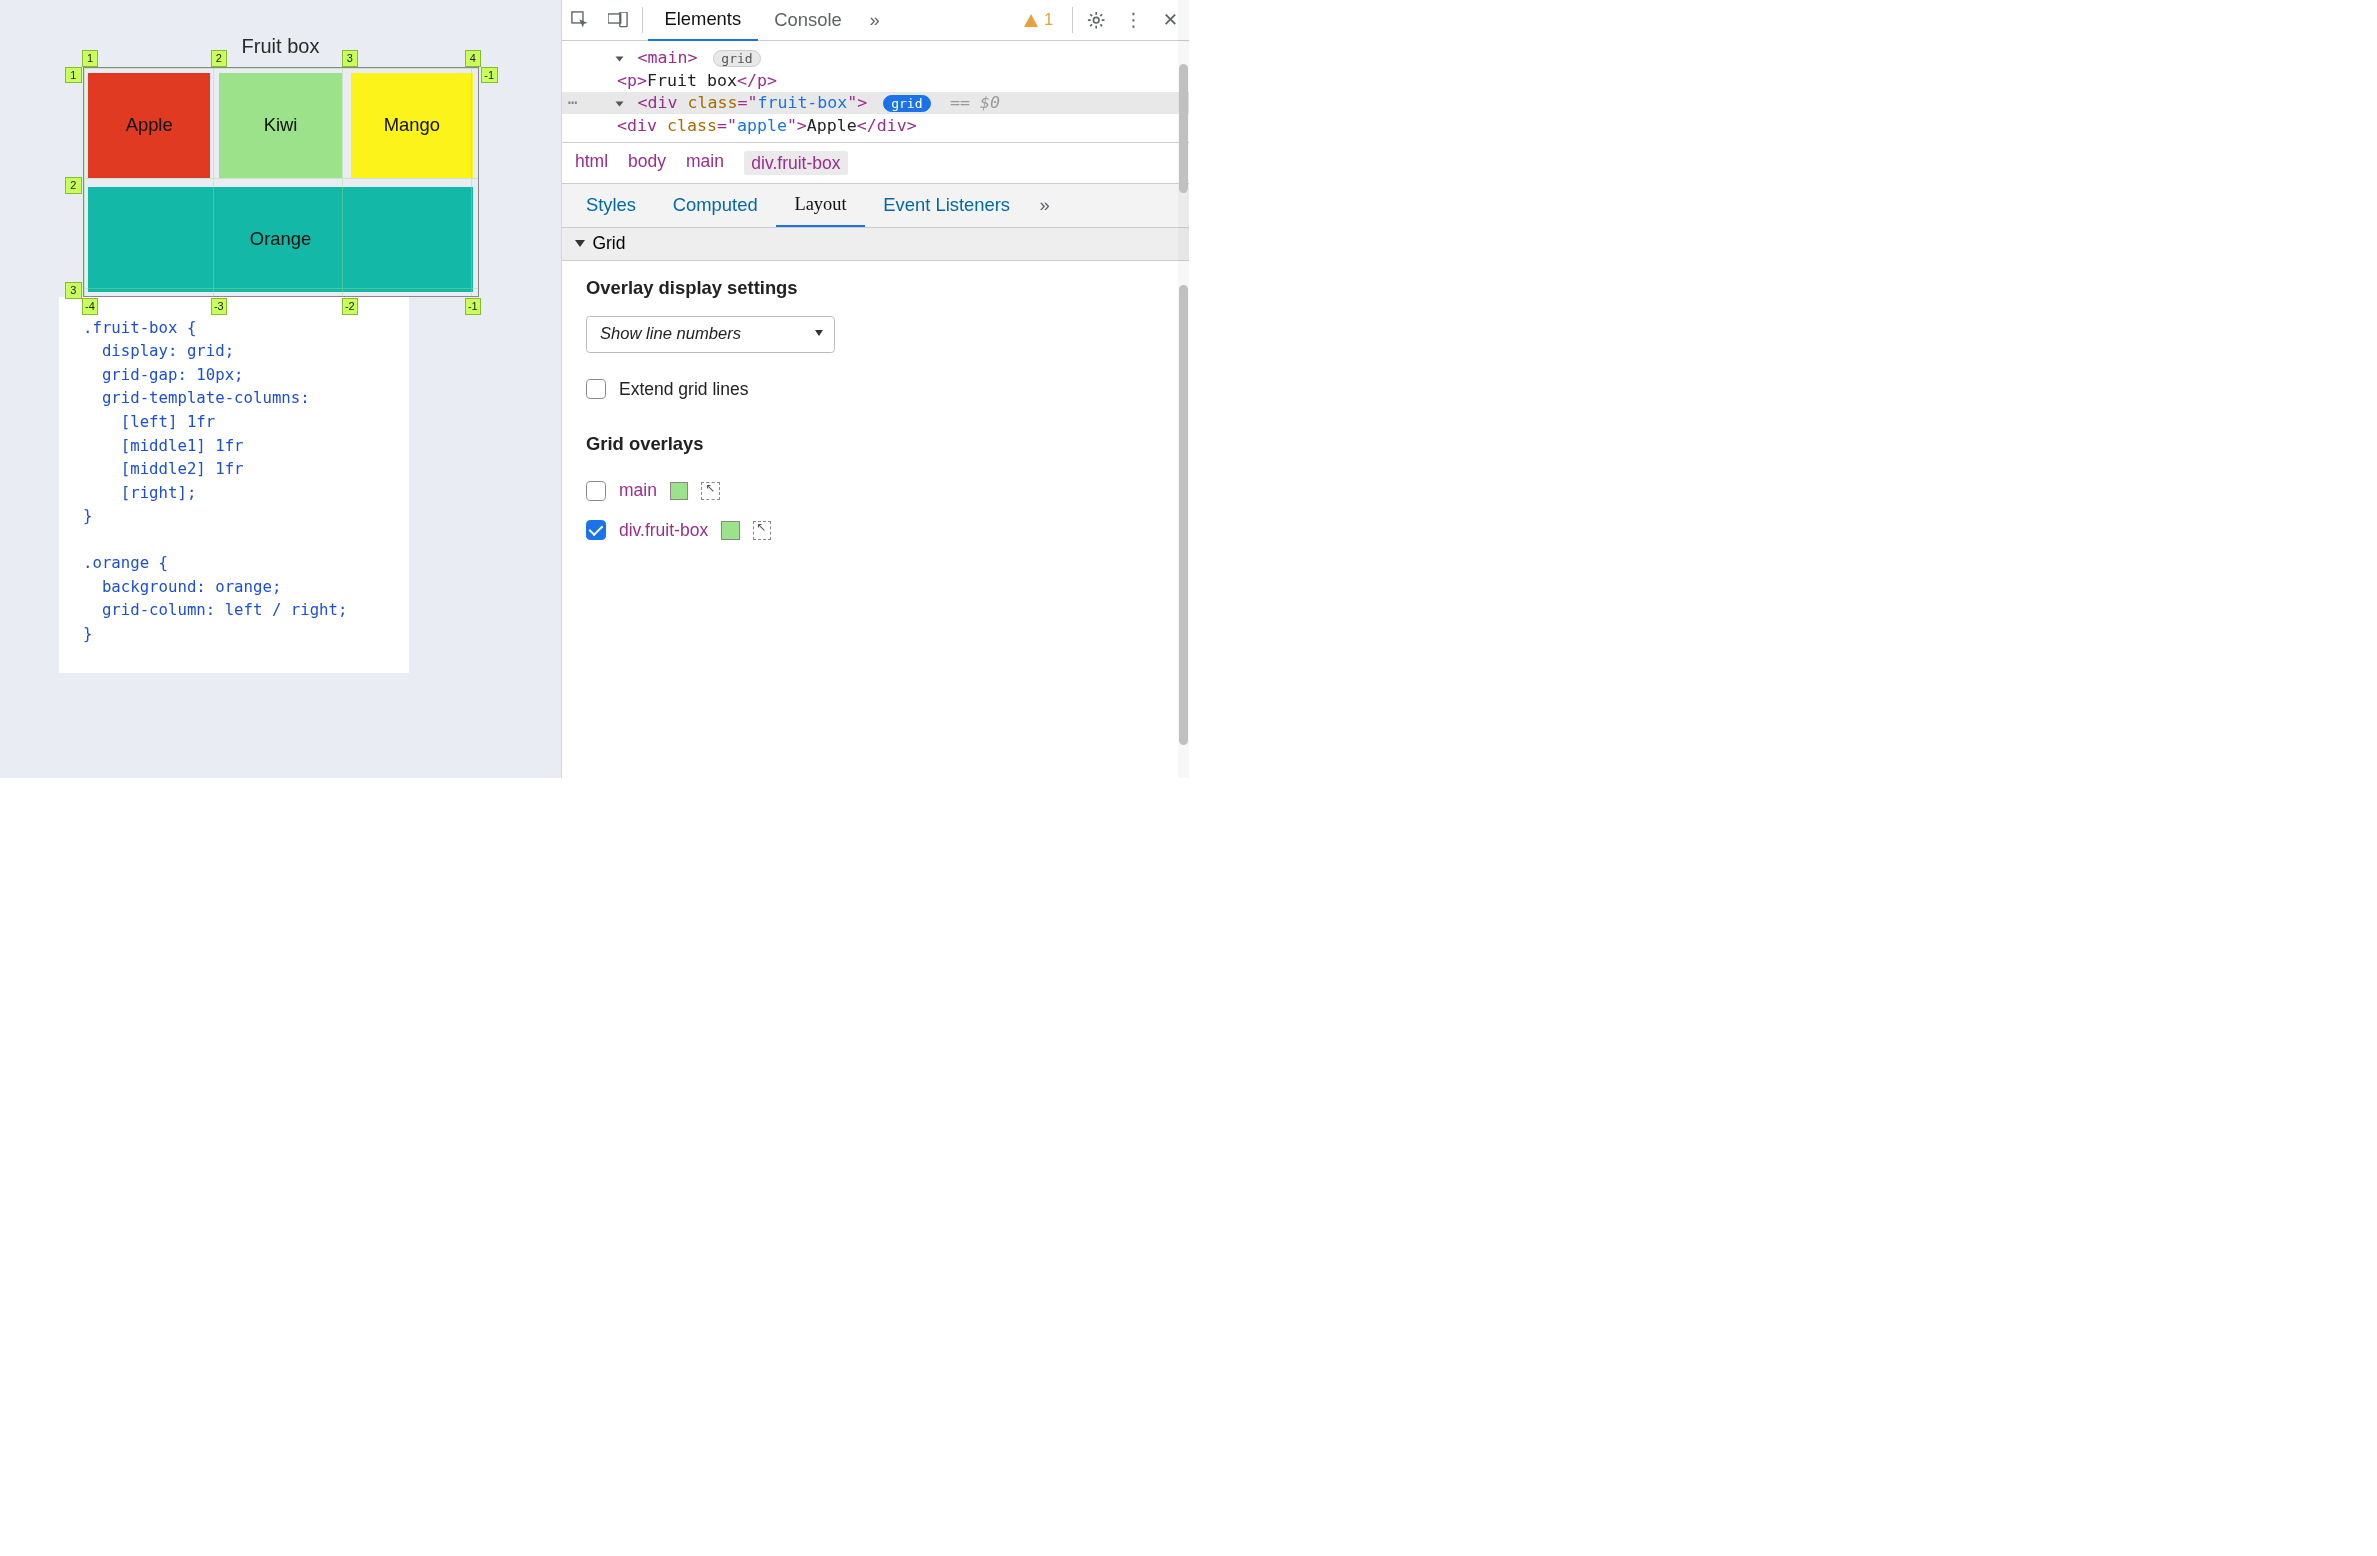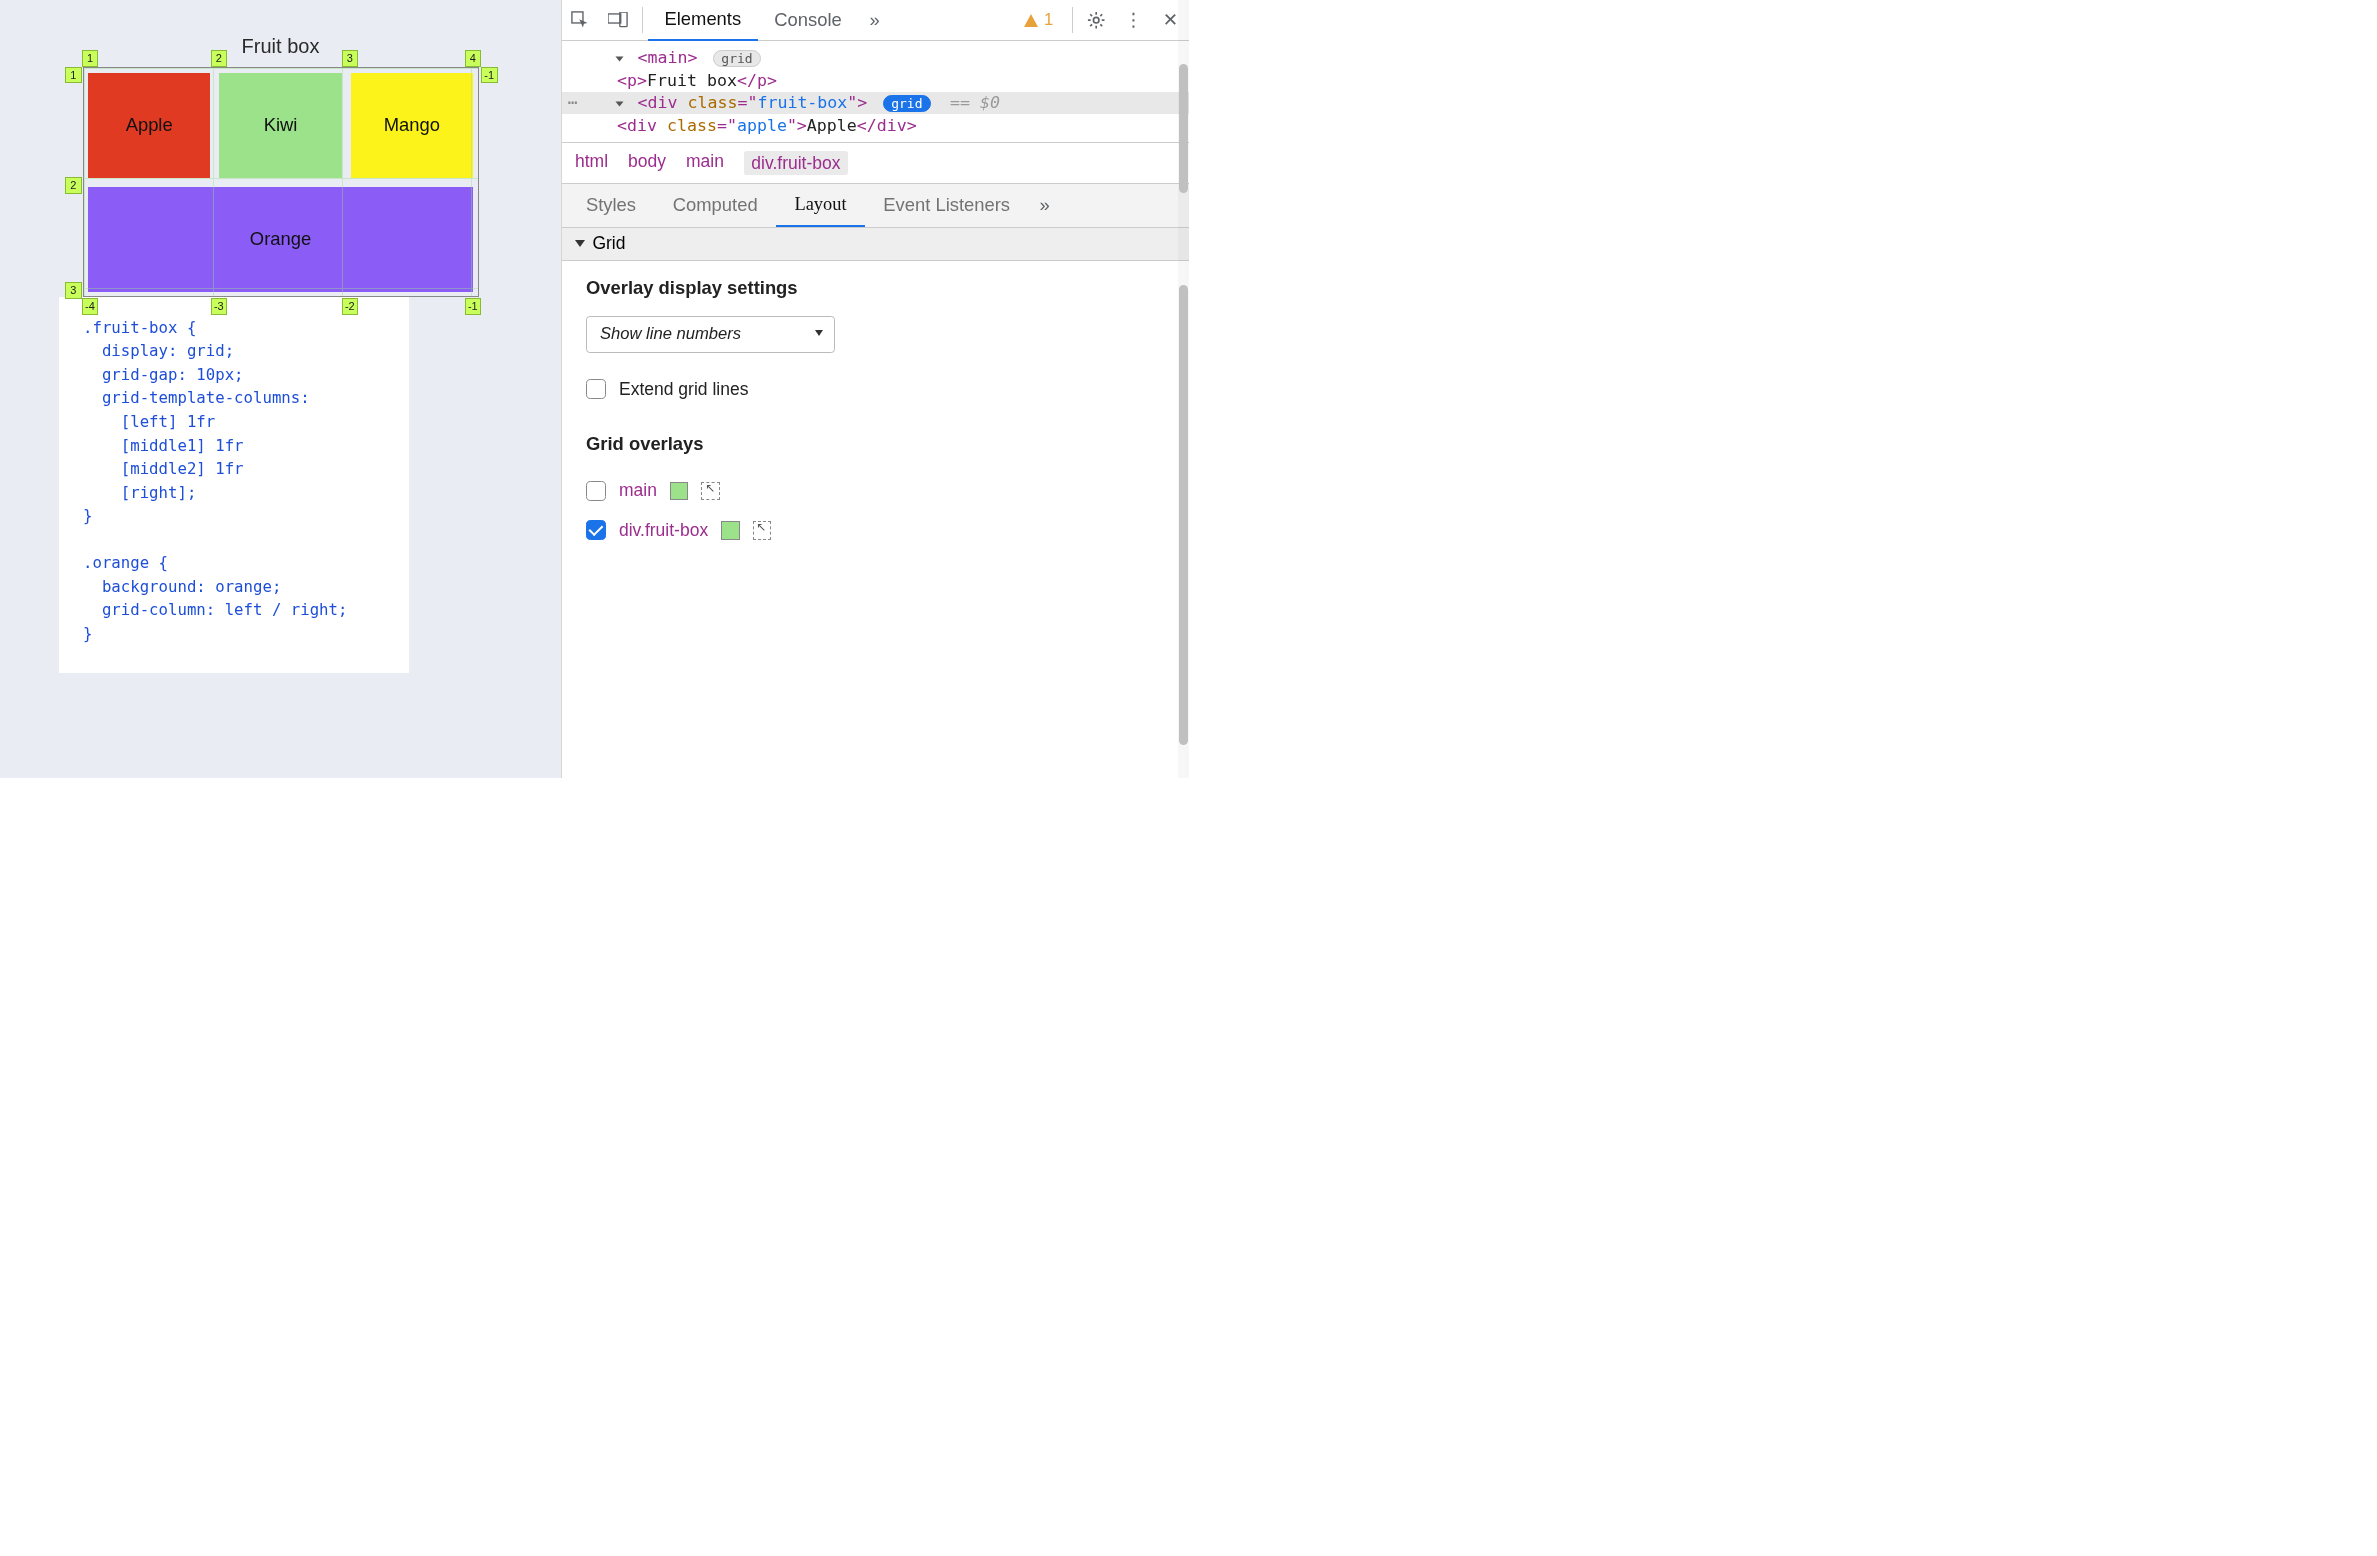--- a/index.html
+++ b/index.html
@@ -46,21 +46,21 @@
   .cell {
     display: flex;
     align-items: center;
     justify-content: center;
     font-size: 18.4px;
     color: #111;
   }
   .apple { background:#e13a23; }
   .kiwi  { background:#9be28b; }
   .mango { background:#fbf31a; }
-  .orange{ background:#8b5cf6; grid-column: 1 / span 3; }
+  .orange{ background:#14b8a6; grid-column: 1 / span 3; }
   .grid-wrap .dashed {
     position:absolute; inset:0;
     background-image:
       linear-gradient(#9be28b 0.9px, transparent 0.9px),
       linear-gradient(90deg,#9be28b 0.9px, transparent 0.9px);
     background-size: 129px 110px;
     opacity:.4;
     pointer-events:none;
   }
   
@@ -140,21 +140,21 @@
   .indent1{padding-left:28px;}
   .indent2{padding-left:55px;}
 
   
   .crumb{border-top:0.9px solid #ccc;border-bottom:0.9px solid #ccc;padding:7.4px 13px;display:flex;gap:20px;font-size:17.5px;}
   .crumb span{color:#9c2d8e;}
   .crumb span.active{background:#eaeaea;padding:1.8px 7.4px;border-radius:2.8px;}
 
   
   .subtabs{height:44px;display:flex;align-items:center;border-bottom:0.9px solid #ccc;padding:0 5.5px;background:#f3f3f3;}
-  .subtab{padding:0 18.4px;height:44px;display:flex;align-items:center;font-size:18.4px;color:#737373;}
+  .subtab{padding:0 18.4px;height:44px;display:flex;align-items:center;font-size:18.4px;color:#0369a1;}
   .subtab.active{color:#111;border-bottom:2.8px solid #1a73e8;font-family:Liberation Serif, serif;}
 
   
   .section-head{background:#eee;border-bottom:0.9px solid #ccc;padding:5.5px 13px;font-size:17.5px;display:flex;align-items:center;gap:7.4px;}
   .section-head .caret{display:inline-block;width:0;height:0;border-left:5.5px solid transparent;border-right:5.5px solid transparent;border-top:7.4px solid #333;}
   .layout-body{padding:16.6px 24px 11px 24px;font-size:17.5px;color:#222;}
   .layout-body h4{font-weight:600;margin-bottom:16.6px;font-size:18.4px;}
   .select{border:0.9px solid #bbb;border-radius:3.7px;padding:7.4px 37px 7.4px 13px;font-size:16.6px;width:249px;background:#fff;position:relative;margin-bottom:16.6px;font-style:italic;}
   .select .caret2{position:absolute;right:11px;top:13px;width:0;height:0;border-left:4.6px solid transparent;border-right:4.6px solid transparent;border-top:6.4px solid #333;}
   .chk-row{display:flex;align-items:center;gap:13px;padding:9.2px 0;font-size:17.5px;}

